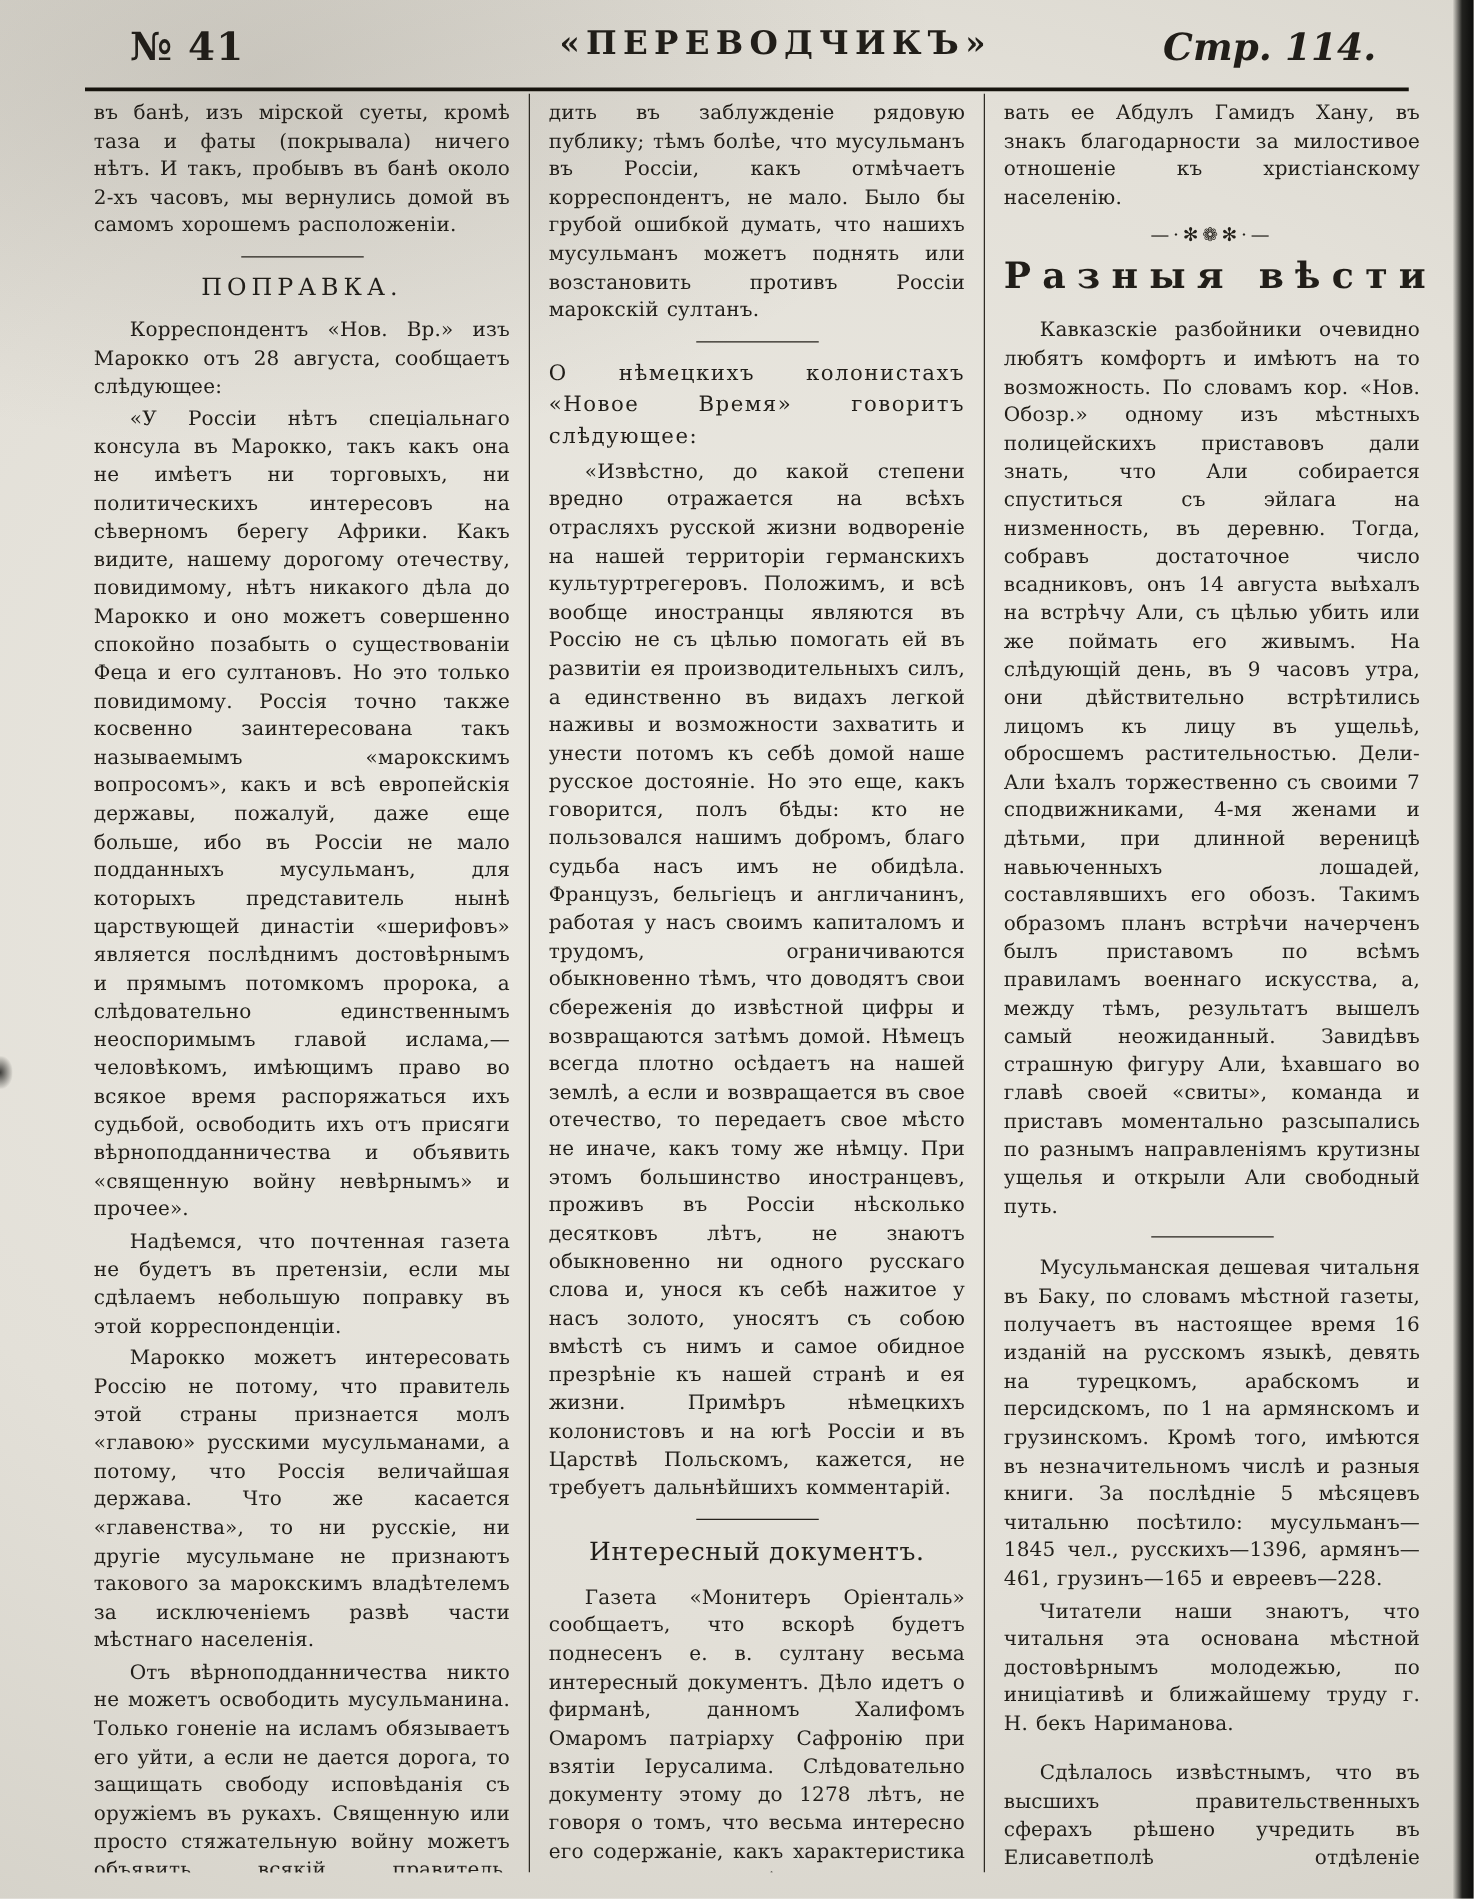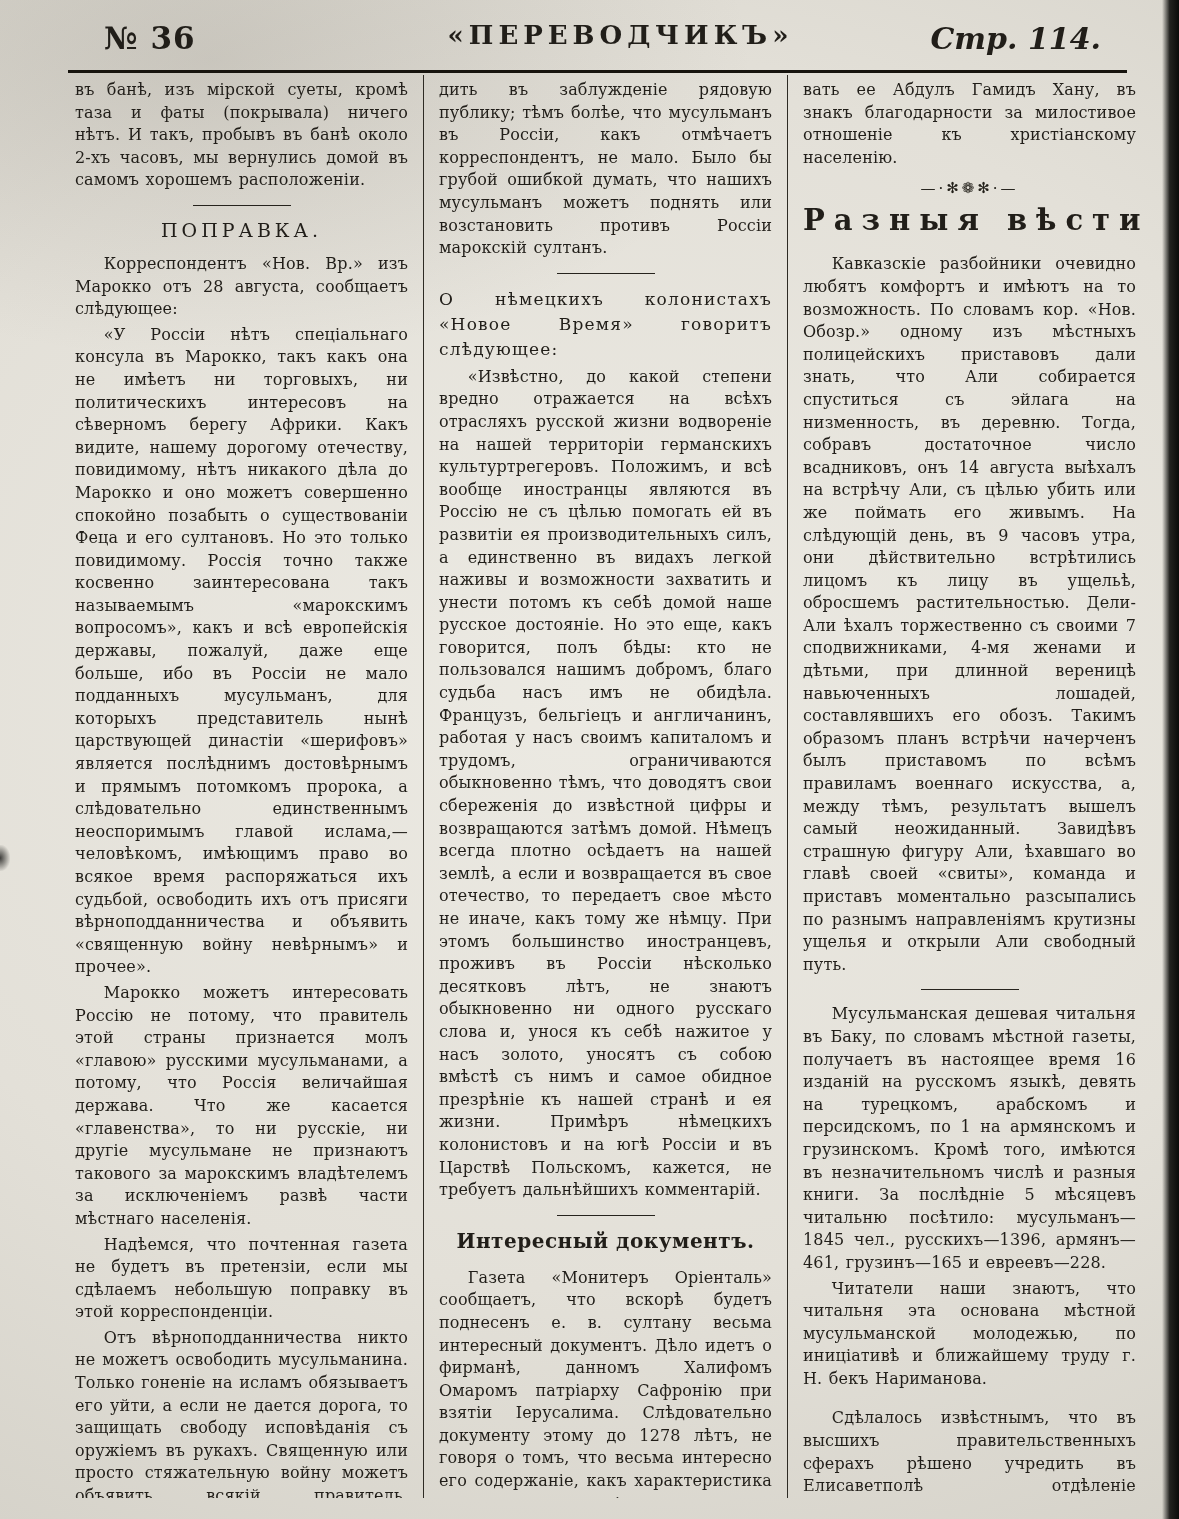--- a/index.html
+++ b/index.html
@@ -60,55 +60,55 @@
   h2.popravka {
     text-align:center; font-size:19px; font-weight:normal;
     letter-spacing:4px; margin:4px 0 12px;
   }
   p.lead-heading {
     font-weight:normal; font-size:17px; line-height:25px;
     letter-spacing:1.2px; text-indent:0 !important;
     margin:2px 0 4px;
   }
   h2.doc-heading {
-    text-align:center; font-size:20px; font-weight:bold;
+    text-align:center; font-size:20px; font-weight:normal;
     letter-spacing:0.5px; margin:10px 0 14px;
   }
   .ornament {
     text-align:center; font-size:15px; letter-spacing:3px;
     margin:10px 0 2px; color:#23201a;
   }
   h1.raznye {
     text-align:center; font-size:29px; font-weight:bold;
     letter-spacing:9px; margin:6px 0 16px; white-space:nowrap;
   }
 </style>
 </head>
 <body>
 
 <div class="scan-strip-right"></div>
 <div class="scan-smudge-left"></div>
 
 <header class="masthead">
-  <span class="issue">№ 36</span>
+  <span class="issue">№ 41</span>
   <span class="title">«ПЕРЕВОДЧИКЪ»</span>
   <span class="page-no">Стр. 114.</span>
 </header>
 <div class="head-rule"></div>
 
 <main class="columns">
 
   <section class="col">
     <p class="noindent">въ банѣ, изъ мірской суеты, кромѣ таза и фаты (покрывала) ничего нѣтъ. И такъ, пробывъ въ банѣ около 2-хъ часовъ, мы вернулись домой въ самомъ хорошемъ расположеніи.</p>
     <div class="sep"></div>
     <h2 class="popravka">ПОПРАВКА.</h2>
     <p>Корреспондентъ «Нов. Вр.» изъ Марокко отъ 28 августа, сообщаетъ слѣдующее:</p>
     <p>«У Россіи нѣтъ спеціальнаго консула въ Марокко, такъ какъ она не имѣетъ ни торговыхъ, ни политическихъ интересовъ на сѣверномъ берегу Африки. Какъ видите, нашему дорогому отечеству, повидимому, нѣтъ никакого дѣла до Марокко и оно можетъ совершенно спокойно позабыть о существованіи Феца и его султановъ. Но это только повидимому. Россія точно также косвенно заинтересована такъ называемымъ «марокскимъ вопросомъ», какъ и всѣ европейскія державы, пожалуй, даже еще больше, ибо въ Россіи не мало подданныхъ мусульманъ, для которыхъ представитель нынѣ царствующей династіи «шерифовъ» является послѣднимъ достовѣрнымъ и прямымъ потомкомъ пророка, а слѣдовательно единственнымъ неоспоримымъ главой ислама,—человѣкомъ, имѣющимъ право во всякое время распоряжаться ихъ судьбой, освободить ихъ отъ присяги вѣрноподданничества и объявить «священную войну невѣрнымъ» и прочее».</p>
+    <p>Надѣемся, что почтенная газета не будетъ въ претензіи, если мы сдѣлаемъ небольшую поправку въ этой корреспонденціи.</p>
     <p>Марокко можетъ интересовать Россію не потому, что правитель этой страны признается молъ «главою» русскими мусульманами, а потому, что Россія величайшая держава. Что же касается «главенства», то ни русскіе, ни другіе мусульмане не признаютъ такового за марокскимъ владѣтелемъ за исключеніемъ развѣ части мѣстнаго населенія.</p>
-    <p>Надѣемся, что почтенная газета не будетъ въ претензіи, если мы сдѣлаемъ небольшую поправку въ этой корреспонденціи.</p>
     <p>Отъ вѣрноподданничества никто не можетъ освободить мусульманина. Только гоненіе на исламъ обязываетъ его уйти, а если не дается дорога, то защищать свободу исповѣданія съ оружіемъ въ рукахъ. Священную или просто стяжательную войну можетъ объявить всякій правитель. Собственно «халифство» тутъ ни при чемъ.</p>
 
   </section>
 
   <div class="vrule"></div>
 
   <section class="col">
     <p class="noindent">дить въ заблужденіе рядовую публику; тѣмъ болѣе, что мусульманъ въ Россіи, какъ отмѣчаетъ корреспондентъ, не мало. Было бы грубой ошибкой думать, что нашихъ мусульманъ можетъ поднять или возстановить противъ Россіи марокскій султанъ.</p>
     <div class="sep"></div>
     <p class="lead-heading">О нѣмецкихъ колонистахъ «Новое Время» говоритъ слѣдующее:</p>
@@ -120,18 +120,18 @@
 
   <div class="vrule"></div>
 
   <section class="col">
     <p class="noindent">вать ее Абдулъ Гамидъ Хану, въ знакъ благодарности за милостивое отношеніе къ христіанскому населенію.</p>
     <div class="ornament">—·✻❁✻·—</div>
     <h1 class="raznye">Разныя вѣсти.</h1>
     <p>Кавказскіе разбойники очевидно любятъ комфортъ и имѣютъ на то возможность. По словамъ кор. «Нов. Обозр.» одному изъ мѣстныхъ полицейскихъ приставовъ дали знать, что Али собирается спуститься съ эйлага на низменность, въ деревню. Тогда, собравъ достаточное число всадниковъ, онъ 14 августа выѣхалъ на встрѣчу Али, съ цѣлью убить или же поймать его живымъ. На слѣдующій день, въ 9 часовъ утра, они дѣйствительно встрѣтились лицомъ къ лицу въ ущельѣ, обросшемъ растительностью. Дели-Али ѣхалъ торжественно съ своими 7 сподвижниками, 4-мя женами и дѣтьми, при длинной вереницѣ навьюченныхъ лошадей, составлявшихъ его обозъ. Такимъ образомъ планъ встрѣчи начерченъ былъ приставомъ по всѣмъ правиламъ военнаго искусства, а, между тѣмъ, результатъ вышелъ самый неожиданный. Завидѣвъ страшную фигуру Али, ѣхавшаго во главѣ своей «свиты», команда и приставъ моментально разсыпались по разнымъ направленіямъ крутизны ущелья и открыли Али свободный путь.</p>
     <div class="sep"></div>
     <p>Мусульманская дешевая читальня въ Баку, по словамъ мѣстной газеты, получаетъ въ настоящее время 16 изданій на русскомъ языкѣ, девять на турецкомъ, арабскомъ и персидскомъ, по 1 на армянскомъ и грузинскомъ. Кромѣ того, имѣются въ незначительномъ числѣ и разныя книги. За послѣдніе 5 мѣсяцевъ читальню посѣтило: мусульманъ—1845 чел., русскихъ—1396, армянъ—461, грузинъ—165 и евреевъ—228.</p>
-    <p>Читатели наши знаютъ, что читальня эта основана мѣстной мусульманской молодежью, по иниціативѣ и ближайшему труду г. Н. бекъ Нариманова.</p>
+    <p>Читатели наши знаютъ, что читальня эта основана мѣстной достовѣрнымъ молодежью, по иниціативѣ и ближайшему труду г. Н. бекъ Нариманова.</p>
     <div class="gap"></div>
     <p>Сдѣлалось извѣстнымъ, что въ высшихъ правительственныхъ сферахъ рѣшено учредить въ Елисаветполѣ отдѣленіе государственнаго банка, въ чемъ чувствуется крайняя необходимость и о чемъ жители еще въ прошломъ году представили г. губернатору ходатайство, встрѣченное тогда сочувственно. Извѣстіе это</p>
   </section>
 
 </main>
 
 </body></html>

